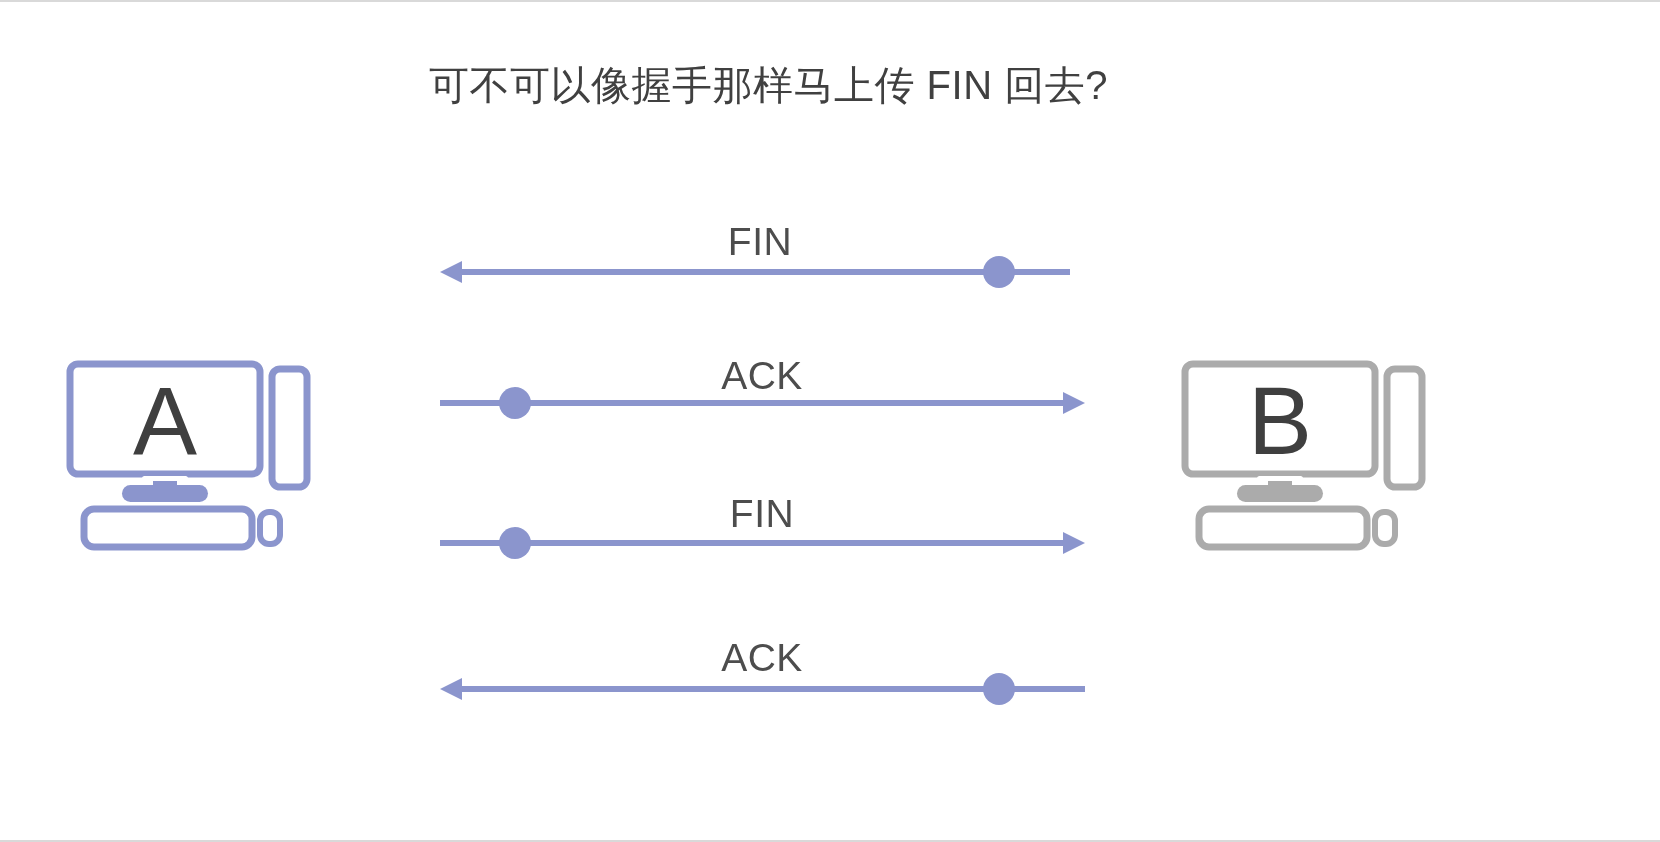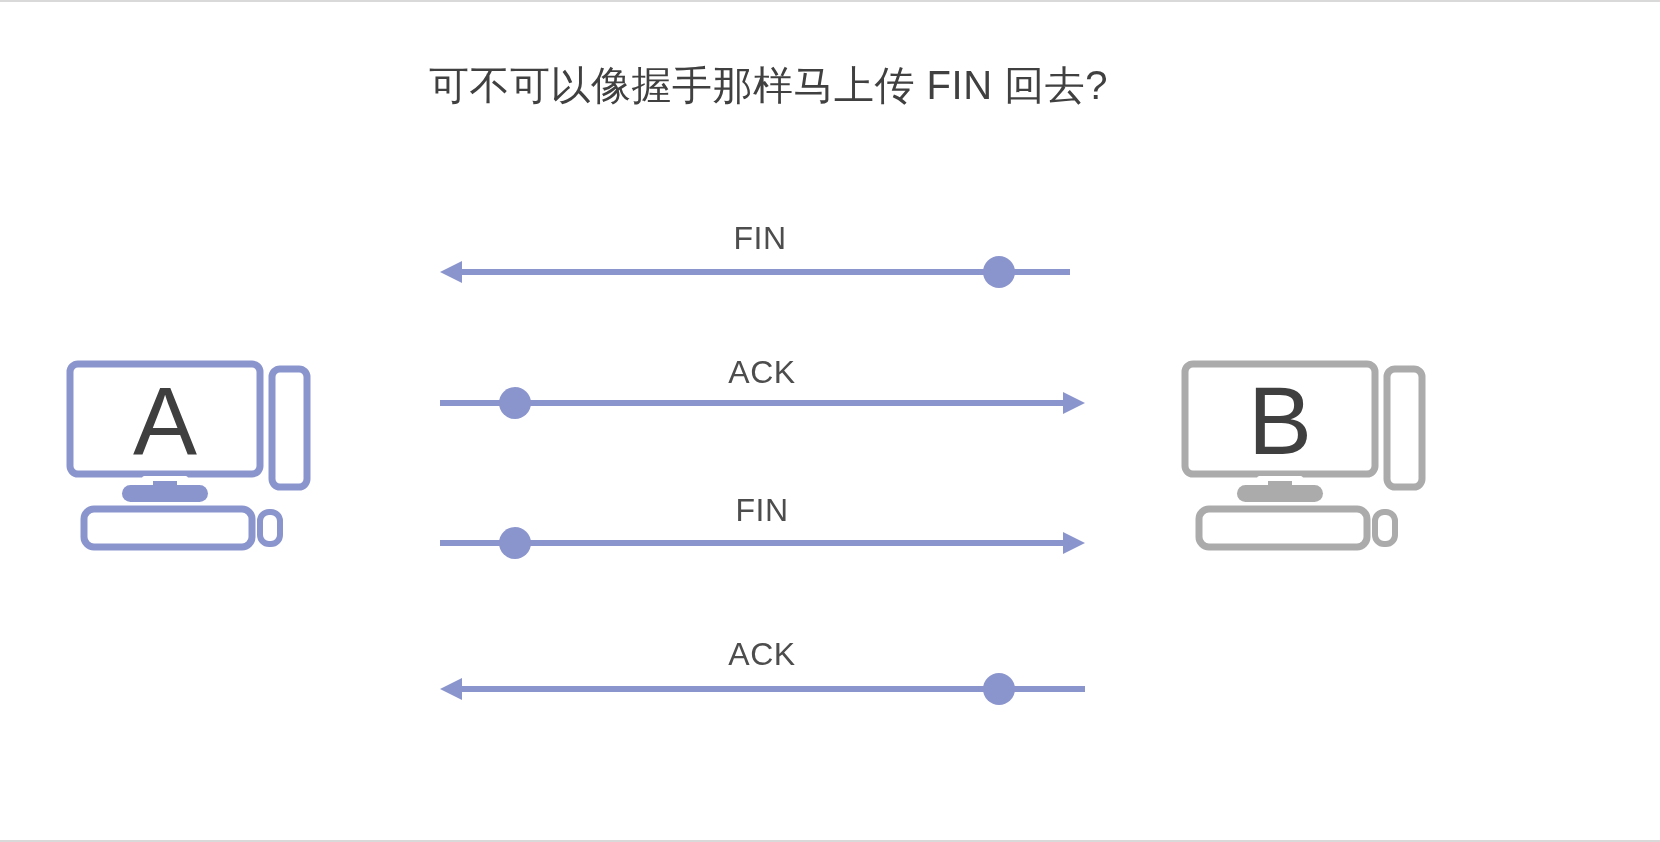--- a/index.html
+++ b/index.html
@@ -39,21 +39,21 @@
   }
   .msg-row {
     position: absolute;
     left: 0;
     width: 1660px;
     height: 0;
   }
   .msg-label {
     position: absolute;
     transform: translateX(-50%);
-    font-size: 32px;
+    font-size: 39px;
     color: #4d4d4d;
     letter-spacing: 0.5px;
     white-space: nowrap;
   }
   .msg-svg {
     position: absolute;
     left: 0;
     top: 0;
     overflow: visible;
   }

